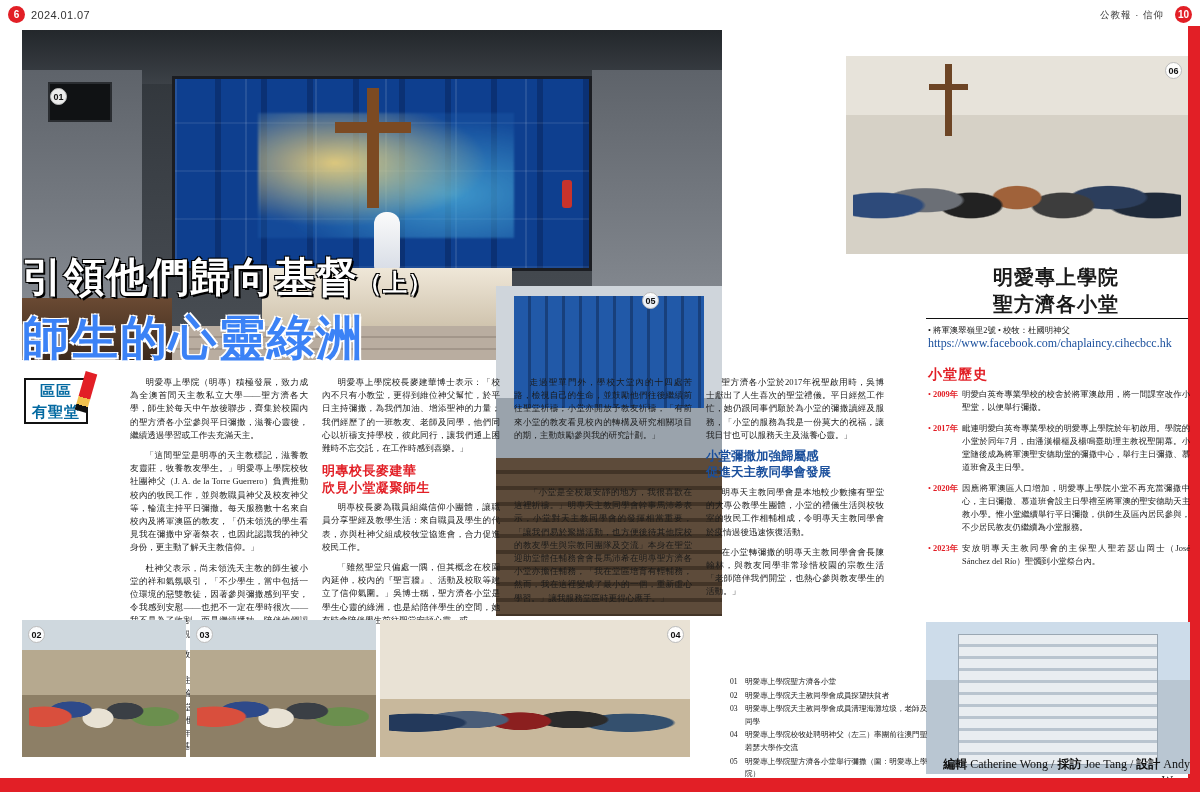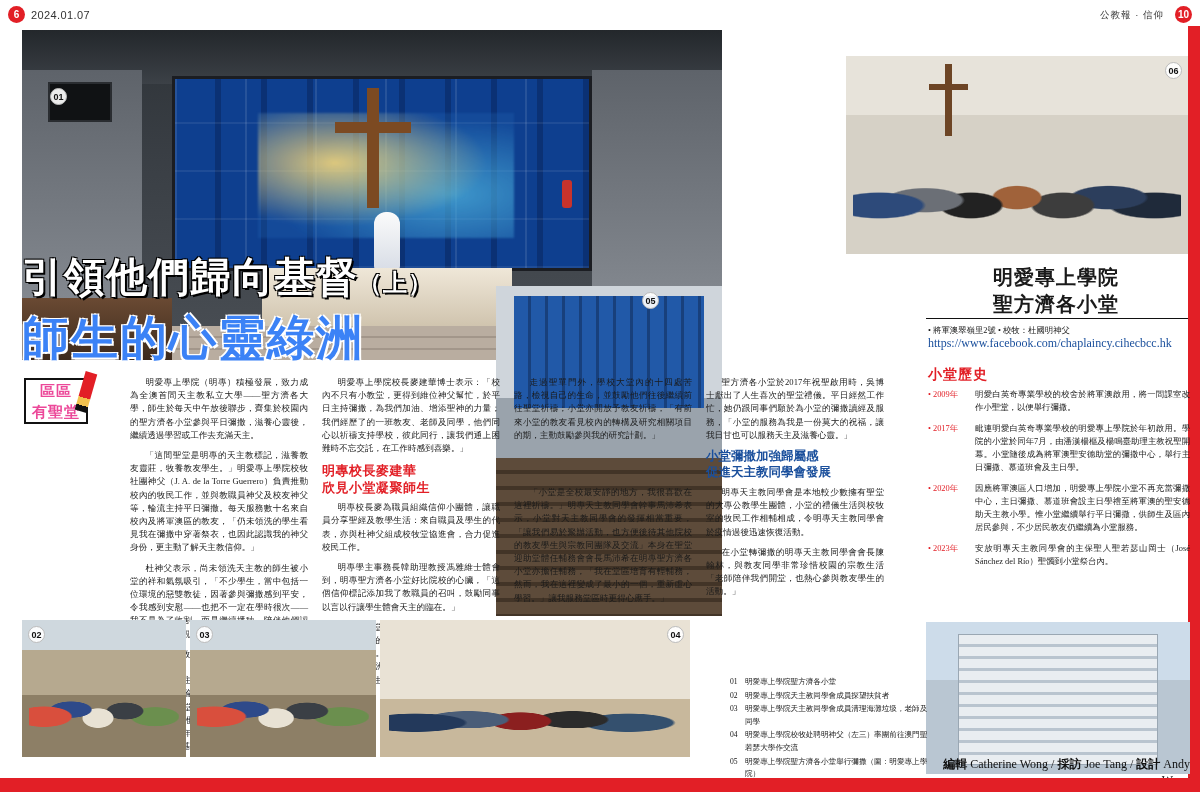--- a/index.html
+++ b/index.html
@@ -133,21 +133,21 @@
   }
 
   
   .col-logo {
     position: absolute; left: 24px; top: 372px; width: 96px; height: 58px;
   }
   .col-logo .box {
     position: absolute; left: 0; top: 6px; width: 64px; height: 46px;
     border: 2px solid #111; background: #fff;
     font-family: "Liberation Serif", serif;
-    font-size: 15px; font-weight: bold; color: #ec4899;
+    font-size: 15px; font-weight: bold; color: #0369a1;
     line-height: 21px; text-align: center; padding-top: 1px; letter-spacing: 1px;
   }
   .col-logo .pen {
     position: absolute; left: 56px; top: 0px; width: 12px; height: 40px;
     background: linear-gradient(180deg,#e21f26 0 26px,#f2c14e 26px 34px,#111 34px 40px);
     transform: rotate(16deg);
   }
 
   
   .col {
@@ -289,21 +289,21 @@
     position: absolute; font-family: "Liberation Serif", serif;
     font-size: 14px; font-weight: bold; color: #e21f26; letter-spacing: 1px;
   }
   #rp-h-history { left: 198px; top: 340px; }
 
   .timeline {
     position: absolute; left: 198px; top: 362px; width: 262px;
     font-family: "Liberation Serif", serif; font-size: 8.4px; line-height: 13px; color: #1a1a1a;
   }
   .timeline .item { margin-bottom: 8px; display: flex; }
-  .timeline .yr { color: #e21f26; font-weight: normal; white-space: nowrap; margin-right: 17px; }
+  .timeline .yr { color: #e21f26; font-weight: bold; white-space: nowrap; margin-right: 4px; }
   .timeline .tx { text-align: justify; flex: 1; }
   .timeline .bullet { color: #e21f26; margin-right: 2px; }
 
   #rphoto-bldg {
     position: absolute; left: 196px; top: 596px; width: 264px; height: 152px;
     overflow: hidden; background: linear-gradient(180deg,#cddcea 0 38%, #b9c6d2 38% 100%);
   }
   #rphoto-bldg .tower {
     position: absolute; left: 12%; top: 8%; width: 76%; height: 86%;
     background: repeating-linear-gradient(180deg,#e9edf1 0 9px,#b9c4cf 9px 12px);
@@ -396,21 +396,20 @@
     <p>「這間聖堂是明專的天主教標記，滋養教友靈莊，牧養教友學生。」明愛專上學院校牧社團神父（J. A. de la Torre Guerrero）負責推動校內的牧民工作，並與教職員神父及校友神父等，輪流主持平日彌撒。每天服務數十名來自校內及將軍澳區的教友，「仍未領洗的學生看見我在彌撒中穿著祭衣，也因此認識我的神父身份，更主動了解天主教信仰。」</p>
     <p>杜神父表示，尚未領洗天主教的師生被小堂的祥和氣氛吸引，「不少學生，當中包括一位環境的惡雙教徒，因著參與彌撒感到平安，令我感到安慰——也把不一定在學時很次——我不是為了收割，而是繼續播秧，陪伴他們認識天主教價值觀。」</p>
     <p>杜神父校牧堂的大門為學生敞開，不少學生前來問功課、打卷經或聊天。所欣校堂及小堂正是明專天主教同學會的基地；修讀我任教的天主教社會倫理科及社會訓導科的學生，也有部分來校牧堂親我談天，令教書了成為我的傳教途徑了，推來部分學生到信仰領贈，杜神父計劃於2024年在校內為學生開設基礎聖會，引領他們歸向基督。</p>
   </div>
 
   <div class="col" id="col2">
     <p>明愛專上學院校長麥建華博士表示：「校內不只有小教堂，更得到維位神父幫忙，於平日主持彌撒，為我們加油、增添聖神的力量；我們經歷了的一班教友、老師及同學，他們同心以祈禱支持學校，彼此同行，讓我們通上困難時不忘交託，在工作時感到喜樂。」</p>
     <h4 style="white-space:pre-line;">明專校長麥建華
 欣見小堂凝聚師生</h4>
     <p>明專校長麥為職員組織信仰小團體，讓職員分享聖經及教學生活：來自職員及學生的代表，亦與杜神父組成校牧堂協進會，合力促進校民工作。</p>
-    <p>明專學主事務長韓助理教授馮雅維士體會到，明專聖方濟各小堂好比院校的心臟，「這個信仰標記添加我了教職員的召叫，鼓勵同事以言以行讓學生體會天主的臨在。」</p>
     <p>「雖然聖堂只偏處一隅，但其概念在校園內延伸，校內的『聖言牆』、活動及校取等建立了信仰氣圍。」吳博士稱，聖方濟各小堂是學生心靈的綠洲，也是給陪伴學生的空間，她有時會陪伴學生前往聖堂安頓心靈、或</p>
   </div>
 
   <div class="col" id="col3">
     <p>走過聖單門外，學校大堂內的十四處苦路，檢視自己的生命，並鼓勵他們往後繼續前往聖堂祈禱；小堂亦開放予教友祈禱，「有前來小堂的教友看見校內的轉構及研究相關項目的期，主動鼓勵參與我的研究計劃。」</p>
   </div>
 
   <div class="right-page">
     <div class="rp-redband"></div>
 

